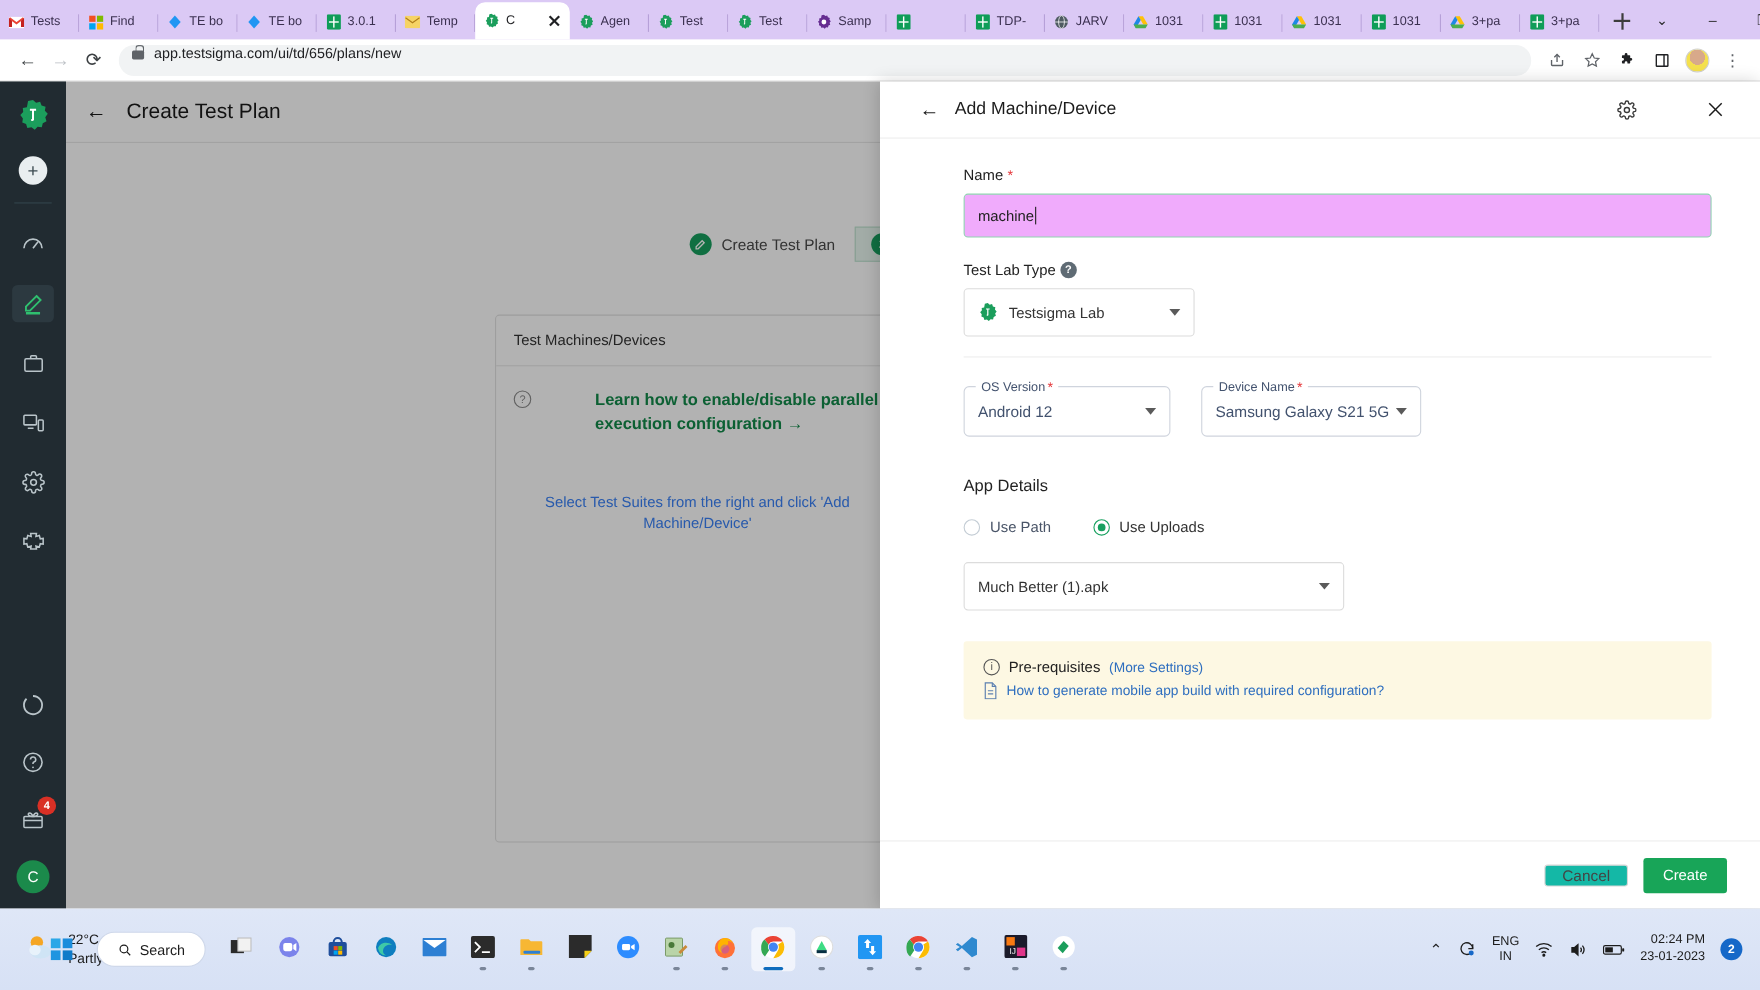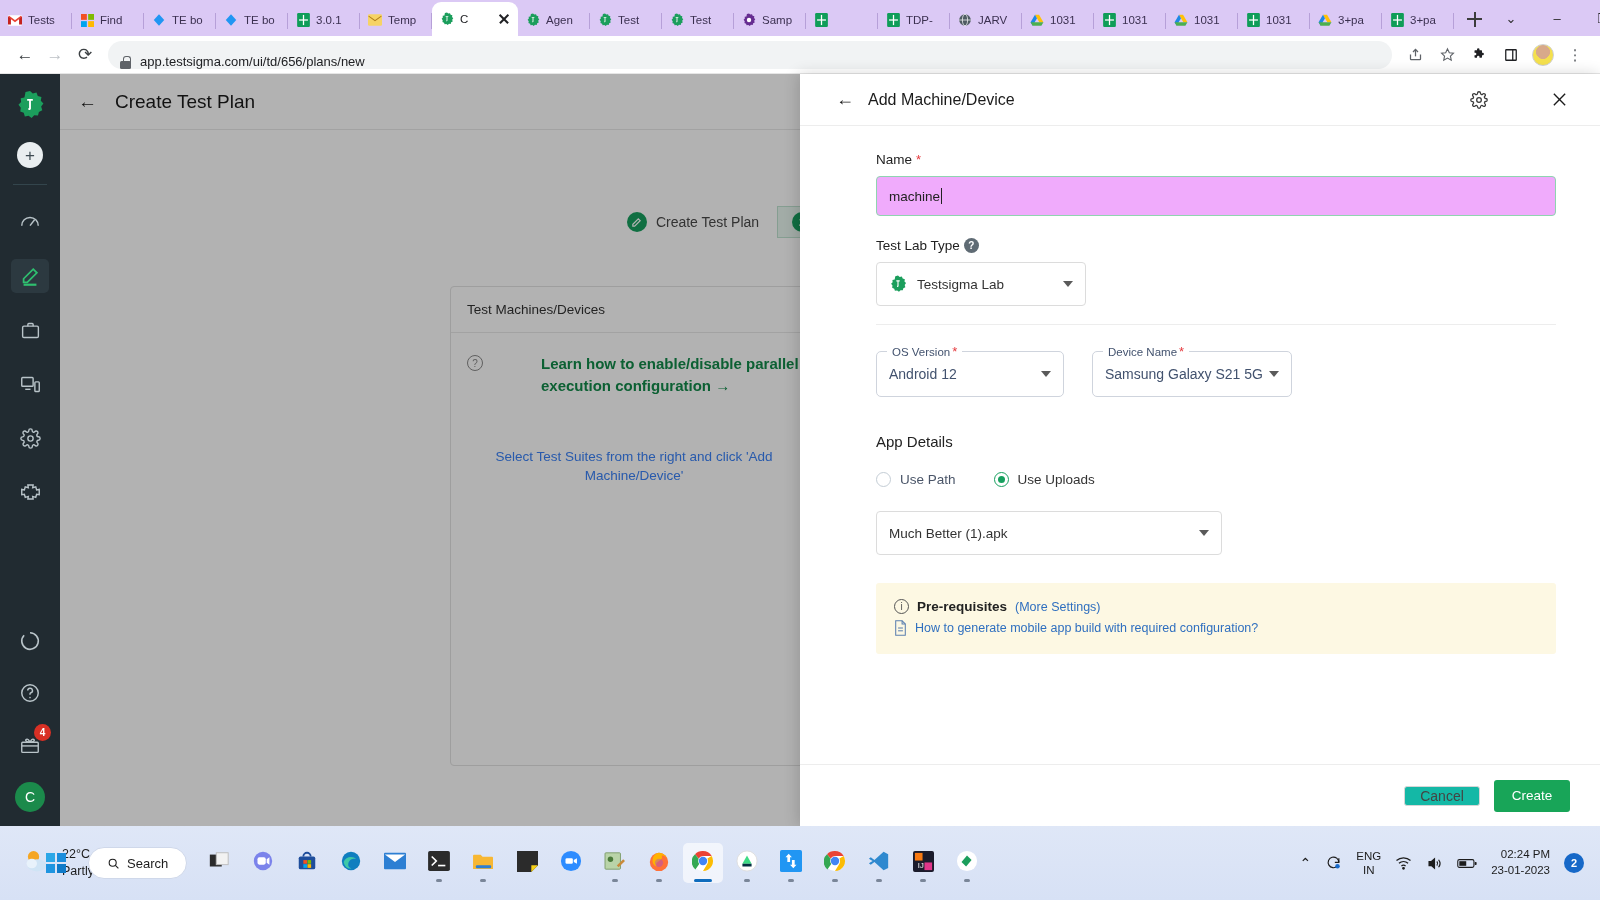--- a/index.html
+++ b/index.html
@@ -74,21 +74,21 @@
   .toolbar {
     position: absolute; top: 36px; left: 0; width: 1600px; height: 38px;
     background: #ffffff; display: flex; align-items: center; padding: 0 10px;
     border-bottom: 1px solid #e6e6e6;
   }
   .navbtn { width: 30px; height: 30px; display: flex; align-items: center; justify-content: center;
     color: #3c4043; font-size: 17px; }
   .navbtn.dim { color: #bdc1c6; }
   .omnibox {
     flex: 1 1 auto; height: 28px; background: #f1f3f4; border-radius: 14px;
-    margin: 0 8px 0 8px; display: flex; align-items: flex-end; padding: 0 12px; gap: 9px;
+    margin: 0 8px 0 8px; display: flex; align-items: flex-start; padding: 0 12px; gap: 9px;
     min-width: 0;
   }
   .omnibox .url { font-size: 13px; color: #202124; white-space: nowrap; }
   .lock { width: 11px; height: 13px; position: relative; flex: 0 0 11px; }
   .lock::before { content:""; position:absolute; left:0; bottom:0; width:11px; height:7.5px;
     background:#5f6368; border-radius:1.5px; }
   .lock::after { content:""; position:absolute; left:2.5px; top:0; width:6px; height:7px;
     border:1.6px solid #5f6368; border-bottom:none; border-radius:3px 3px 0 0; }
   .tb-icons { display: flex; align-items: center; gap: 2px; flex: 0 0 auto; }
   .tbicon { width: 30px; height: 30px; display: flex; align-items: center; justify-content: center;
@@ -239,21 +239,21 @@
     border-radius:50%; background:#17a05f; }
   .radio.on { color: #333; }
 
   .apk-select { width: 346px; margin-top: 24px; }
 
   .prereq {
     margin-top: 28px; width: 680px; background: #fdf8e3; border-radius: 3px;
     padding: 16px 18px 18px 18px;
   }
   .prereq-head { display: flex; align-items: center; gap: 8px; font-size: 13.5px; color: #222; }
-  .prereq-head b { font-weight: bold; }
+  .prereq-head b { font-weight: normal; }
   .more-settings { color: #2f6fbf; font-size: 12.5px; }
   .info-c { width: 15px; height: 15px; border-radius: 50%; border: 1.3px solid #555; font-size: 10px;
     display: flex; align-items: center; justify-content: center; color: #555; flex: 0 0 15px; }
   .prereq ul { margin: 12px 0 0 26px; }
   .prereq li { font-size: 12.5px; color: #333; margin-bottom: 9px; line-height: 1.4; }
   .prereq li b { font-weight: bold; }
   .q-sm { color: #777; font-size: 11px; }
   .prereq-link { display: flex; align-items: center; gap: 8px; margin-top: 6px;
     font-size: 12.5px; color: #2f6fbf; }
   .doc-ico { width: 13px; height: 16px; flex: 0 0 13px; }

